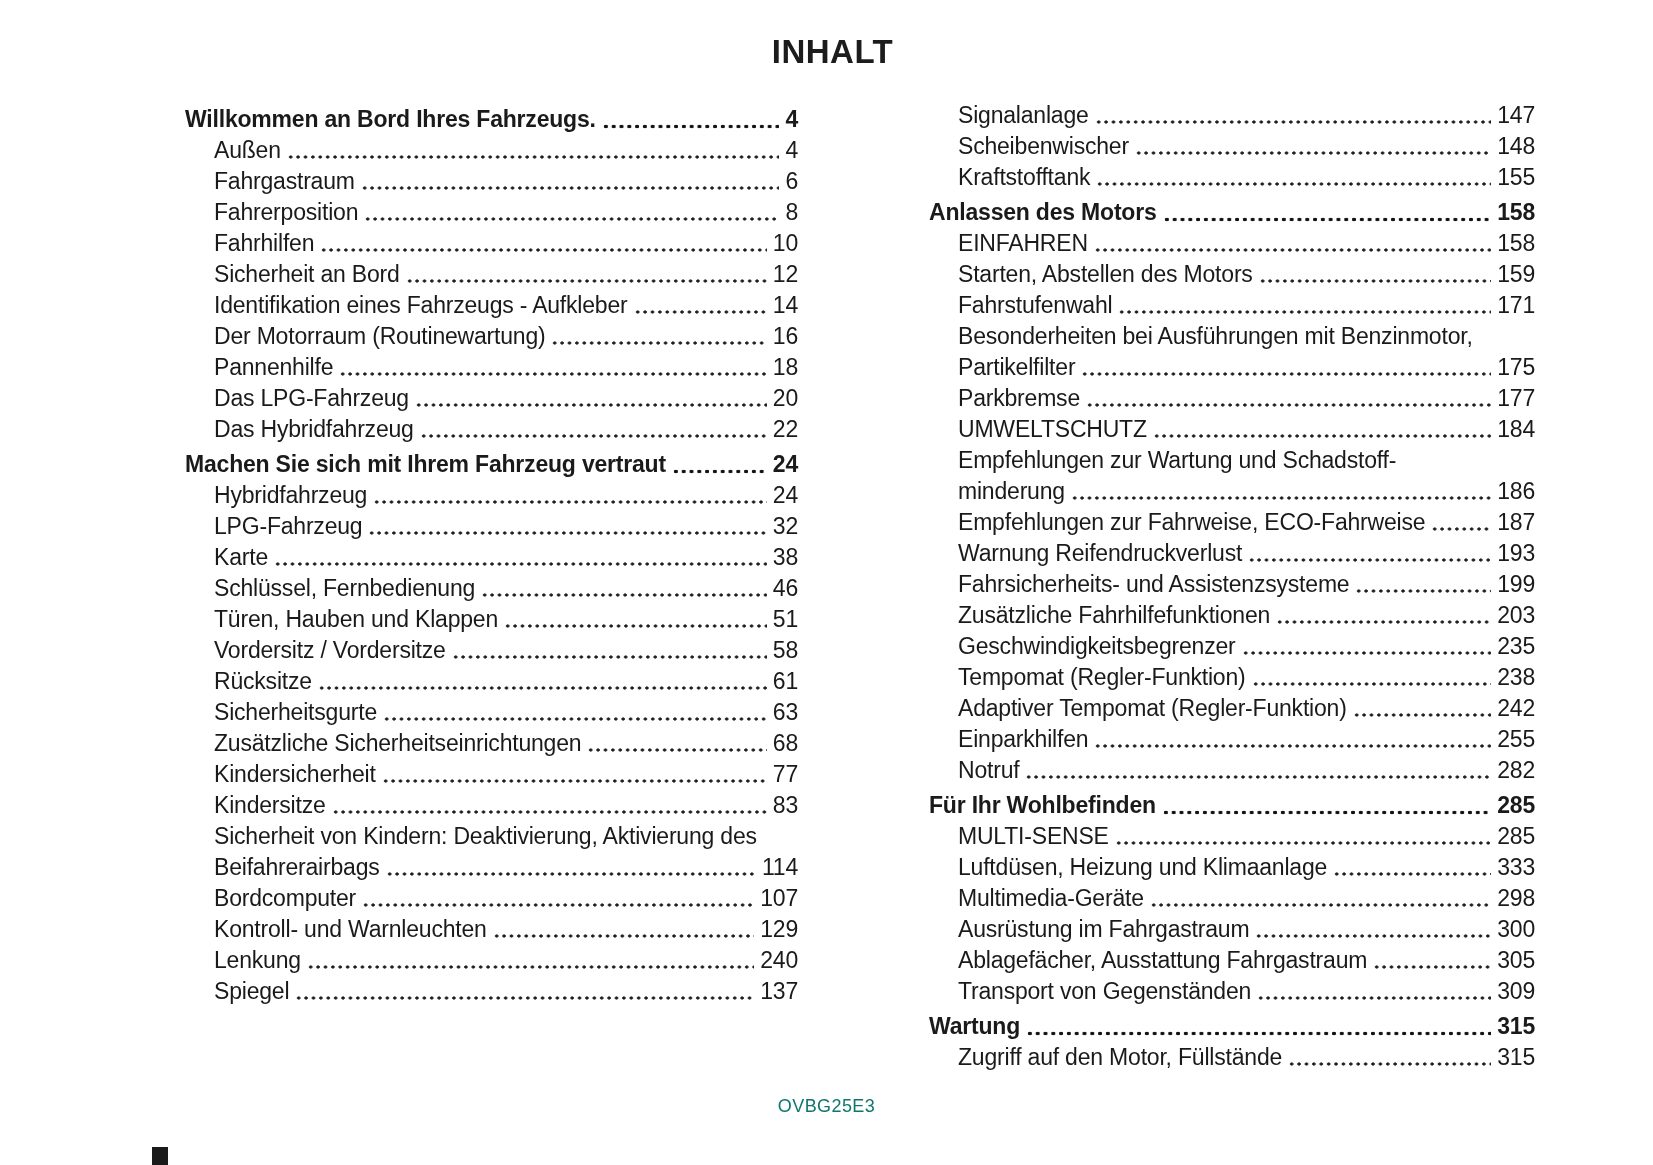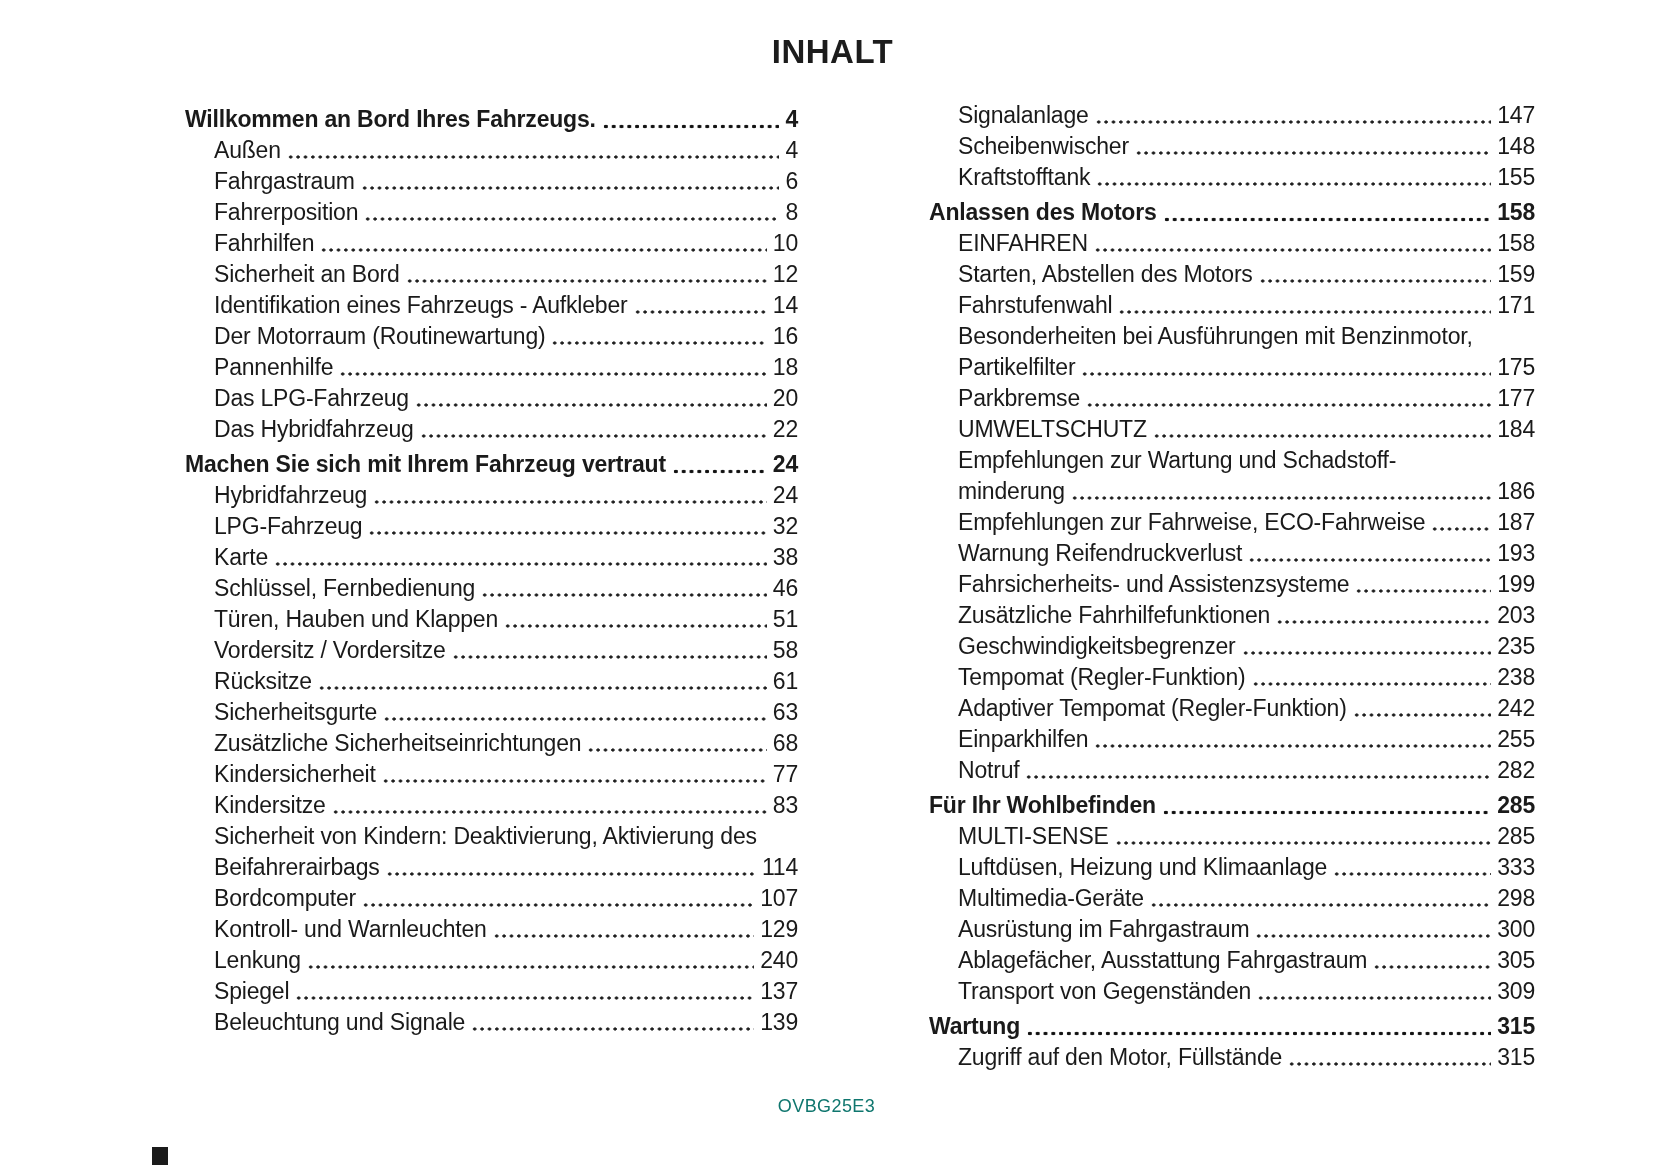--- a/index.html
+++ b/index.html
@@ -234,25 +234,20 @@
       <div class="row item">
         <span class="lbl">Lenkung</span>
         <span class="dots"></span>
         <span class="pg">240</span>
       </div>
       <div class="row item">
         <span class="lbl">Spiegel</span>
         <span class="dots"></span>
         <span class="pg">137</span>
       </div>
-      <div class="row item">
-        <span class="lbl">Beleuchtung und Signale</span>
-        <span class="dots"></span>
-        <span class="pg">139</span>
-      </div>
     </div>
   <div class="col col-right">
       <div class="row item">
         <span class="lbl">Signalanlage</span>
         <span class="dots"></span>
         <span class="pg">147</span>
       </div>
       <div class="row item">
         <span class="lbl">Scheibenwischer</span>
         <span class="dots"></span>

